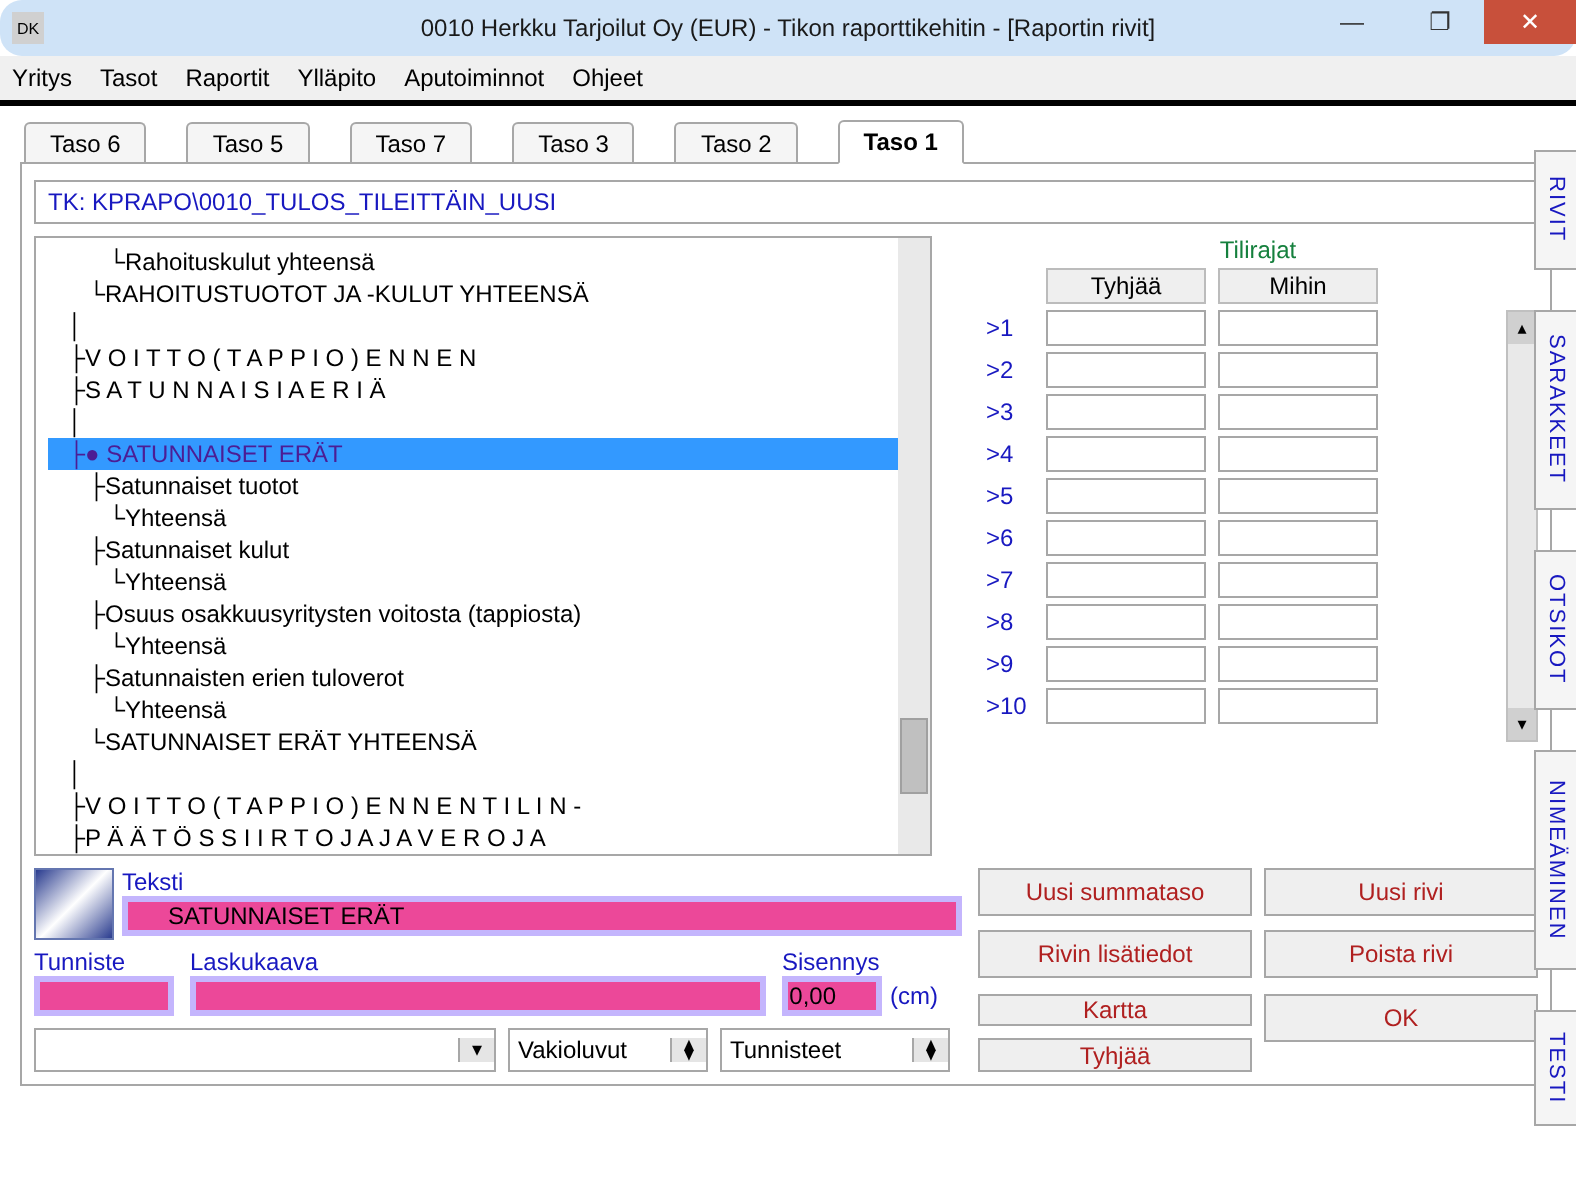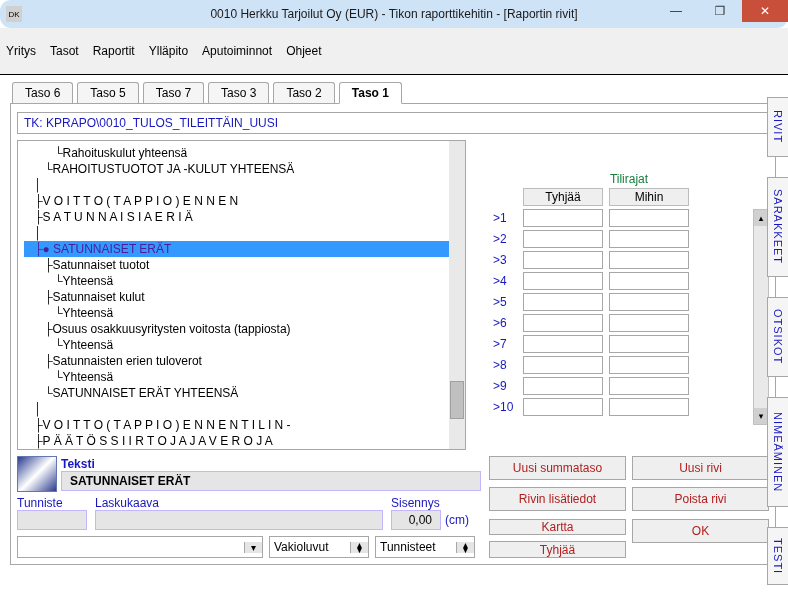--- a/index.html
+++ b/index.html
@@ -3,50 +3,50 @@
 <meta charset="utf-8">
 <style>
 * { box-sizing: border-box; margin: 0; padding: 0; }
 body { font-family: Tahoma, Arial, sans-serif; font-size: 11px; background: #fff; width: 788px; height: 596px; overflow: hidden; position: relative; }
 .titlebar { background: #cfe3f7; height: 28px; display: flex; align-items: center; justify-content: center; position: relative; border-radius: 11px; }
 .titlebar-icon { position: absolute; left: 6px; width: 16px; height: 16px; background: #d0d0d0; font-size: 8px; display:flex; align-items:center; justify-content:center;}
 .titlebar-text { color: #1a1a1a; font-size: 12px; }
 .winbtns { position: absolute; right: 0; top: 0; display: flex; }
 .winbtn { width: 44px; height: 22px; display: flex; align-items: center; justify-content: center; font-size: 12px; color: #333; }
 .winbtn.close { background: #c8503b; color: #fff; width: 46px; height: 22px;}
-.menubar { background: #f0f0f0; border-bottom: 1px solid #000000; padding: 16px 6px; display: flex; gap: 14px; }
+.menubar { background: #f0f0f0; border-bottom: 3px solid #000000; padding: 4px 6px; display: flex; gap: 14px; }
 .menuitem { font-size: 12px; }
 .content { position: relative; padding: 4px 8px 0 6px; }
-.tabrow { display: flex; gap: 4px; padding-left: 6px; margin-top: 2px;}
+.tabrow { display: flex; gap: 20px; padding-left: 6px; margin-top: 2px; align-items: center;}
 .tab { border: 1px solid #a7a7a7; border-bottom: none; padding: 3px 12px; background: #f5f5f5; font-size: 12px; border-top-left-radius: 3px; border-top-right-radius: 3px; position: relative; top: 1px; }
 .tab.active { background: #fff; font-weight: bold; border-bottom: 1px solid #fff; z-index: 2; }
 .page { border: 1px solid #a7a7a7; margin: 0 4px 0 4px; padding: 4px 6px 6px 6px; position: relative; }
 .headerfield { border: 1px solid #a7a7a7; background: #fff; padding: 3px 6px; color: #1818c0; font-size: 12px; margin: 4px 0 6px 0; }
-.mainrow { display: flex; gap: 23px; align-items: center; }
+.mainrow { display: flex; gap: 23px; }
 .treebox { flex: 1; border: 1px solid #a7a7a7; background: #fff; height: 310px; position: relative; overflow: hidden; }
 .treeinner { position: absolute; left: 0; top: 0; right: 16px; height: 100%; padding: 4px 0 0 6px; font-size: 12px; line-height: 16px; white-space: nowrap; overflow:hidden;}
 .treeitem { display: flex; align-items: center; height: 16px; }
 .treeitem.sel { background: #3399ff; color: #4c1d95; }
 .scroll-v { position: absolute; right: 0; top: 0; bottom: 0; width: 16px; background: #e9e9e9; }
 .scrollthumb { position: absolute; right: 1px; width: 14px; background: #c0c0c0; border: 1px solid #a0a0a0; }
 .tilibox { width: 280px; position: relative; }
 .tilititle { text-align: center; color: #15803d; font-size: 12px; margin-bottom: 2px; }
 .tilihdr { display: flex; gap: 6px; margin-bottom: 3px; padding-left: 34px;}
 .tilihdr .h { border: 1px solid #bcbcbc; background:#efefef; width: 80px; text-align: center; font-size:12px; padding:1px 0;}
 .tilirows { position: relative; }
 .tilirow { display: flex; align-items: center; gap: 6px; margin-bottom: 3px; }
 .tililabel { color: #1818c0; width: 28px; text-align: left; font-size: 12px; padding-left:4px;}
 .tiliinput { border: 1px solid #a7a7a7; background: #fff; width: 80px; height: 18px; }
 .tiliscroll { width: 16px; height: 216px; background: #e9e9e9; position:absolute; right:0; top:0; border:1px solid #c0c0c0;}
 .tiliscroll .arr { height:16px; background:#d0d0d0; display:flex; align-items:center; justify-content:center; font-size:9px;}
 .bottomform { margin-top: 6px; display: flex; gap: 8px; }
 .leftform { flex: 1; }
-.texstirow { display: flex; align-items:center; gap:4px;font-weight:bold;}
+.texstirow { display: flex; align-items:flex-start; gap:4px;}
 .logo { width: 40px; height: 36px; background: linear-gradient(135deg,#2a3c8f,#fff,#2a3c8f); border:1px solid #6476b0;}
-.fieldbox { border: 1px solid #c4b5fd; height: 20px; background:#e5e5e5; display:flex; align-items:center; padding:0 8px; font-size:12px;}
+.fieldbox { border: 3px solid #c4b5fd; height: 20px; background:#ec4899; display:flex; align-items:center; padding:0 20px; font-size:12px;}
 .labelblue { color:#1818c0; font-size:12px;}
 .frow2 { display:flex; gap:8px; margin-top:4px;}
 .rightbuttons { width: 280px; display:grid; grid-template-columns: 1fr 1fr; gap:6px;}
 .btn { border:1px solid #a7a7a7; background:#efefef; height:24px; display:flex; align-items:center; justify-content:center; color:#b02020; font-size:12px;}
 .combofield { display:flex; align-items:center; border:1px solid #a7a7a7; height:22px; background:#fff;}
 .combofield .txt { flex:1; padding:0 4px; font-size:12px;}
 .combofield .dd { width:18px; border-left:1px solid #a7a7a7; background:#e5e5e5; text-align:center; font-size:10px;}
 .verttab { position:absolute; right:-1px; width:22px; border:1px solid #a7a7a7; background:#f5f5f5; display:flex; align-items:center; justify-content:center;}
 .verttab span { writing-mode: vertical-rl; font-size:11px; color:#1818c0; letter-spacing:1px;}
 .statusrow { display:flex; padding:2px 10px; }
@@ -213,21 +213,21 @@
         </div>
         <div class="bottomcombo">
           <div class="combofield" style="flex:1">
               <span class="txt"></span>
               <span class="dd">▾</span>
             </div>
           <div class="combofield" style="width:100px">
               <span class="txt">Vakioluvut</span>
               <span class="dd">⧫</span>
             </div>
-          <div class="combofield" style="width:100px">
+          <div class="combofield" style="width:115px">
               <span class="txt">Tunnisteet</span>
               <span class="dd">⧫</span>
             </div>
         </div>
       </div>
 
       <div class="rightbuttons">
         <div class="btn">Uusi summataso</div>
         <div class="btn">Uusi rivi</div>
         <div class="btn">Rivin lisätiedot</div>

